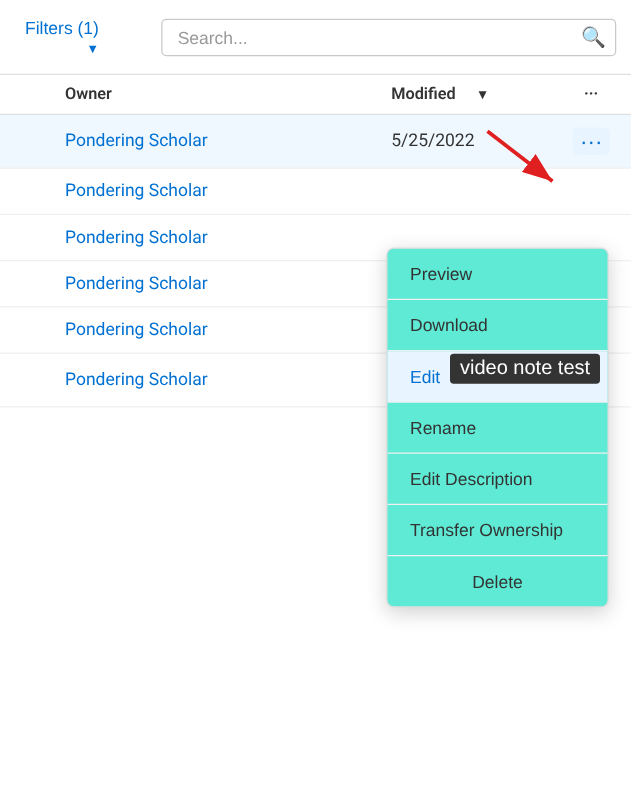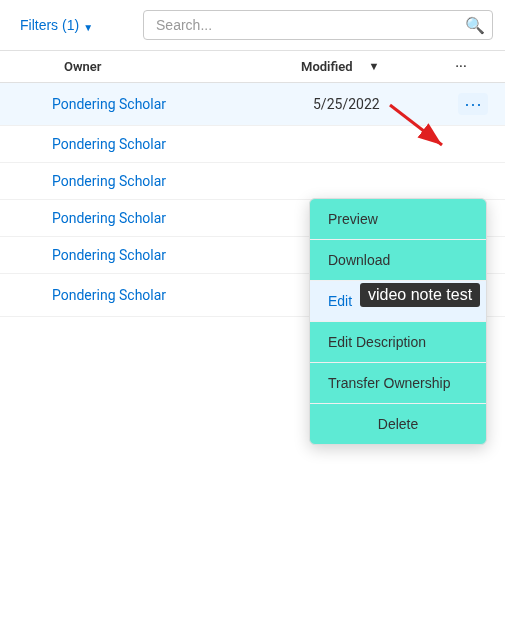--- a/index.html
+++ b/index.html
@@ -25,20 +25,21 @@
       display: flex;
       align-items: flex-end;
       gap: 4px;
       color: #0070d2;
       font-size: 14px;
       cursor: pointer;
       white-space: nowrap;
       background: none;
       border: none;
       padding: 4px 8px;
+      flex-direction: column;
     }
     .filter-btn .chevron {
       font-size: 10px;
       color: #0070d2;
     }
     .search-wrapper {
       flex: 1;
       position: relative;
       margin-left: 32px;
     }
@@ -60,21 +61,21 @@
       background: none;
       border: none;
       cursor: pointer;
       color: #666;
       font-size: 16px;
     }
 
     
     .table-header {
       display: flex;
-      padding: 8px 24px;
+      padding: 8px 12px;
       border-bottom: 1px solid #e0e0e0;
       color: #333;
       font-weight: 600;
       font-size: 13px;
     }
     .col-owner { flex: 1; padding-left: 40px; }
     .col-modified {
       width: 140px;
       display: flex;
       align-items: center;
@@ -268,20 +269,23 @@
     <span>Download</span>
   </button>
   <button class="dropdown-item active" style="position:relative;">
     <span>Edit</span>
     
     <span style="position:absolute; right:14px; top:50%; transform:translateY(-50%); font-size:16px; pointer-events:none;">↖</span>
     
     <span class="tooltip">video note test</span>
   </button>
   <button class="dropdown-item">
+    <span>Rename</span>
+  </button>
+  <button class="dropdown-item">
     <span>Edit Description</span>
   </button>
   <button class="dropdown-item">
     <span>Transfer Ownership</span>
   </button>
   <button class="dropdown-item">
     <span>Delete</span>
   </button>
 </div>
 

